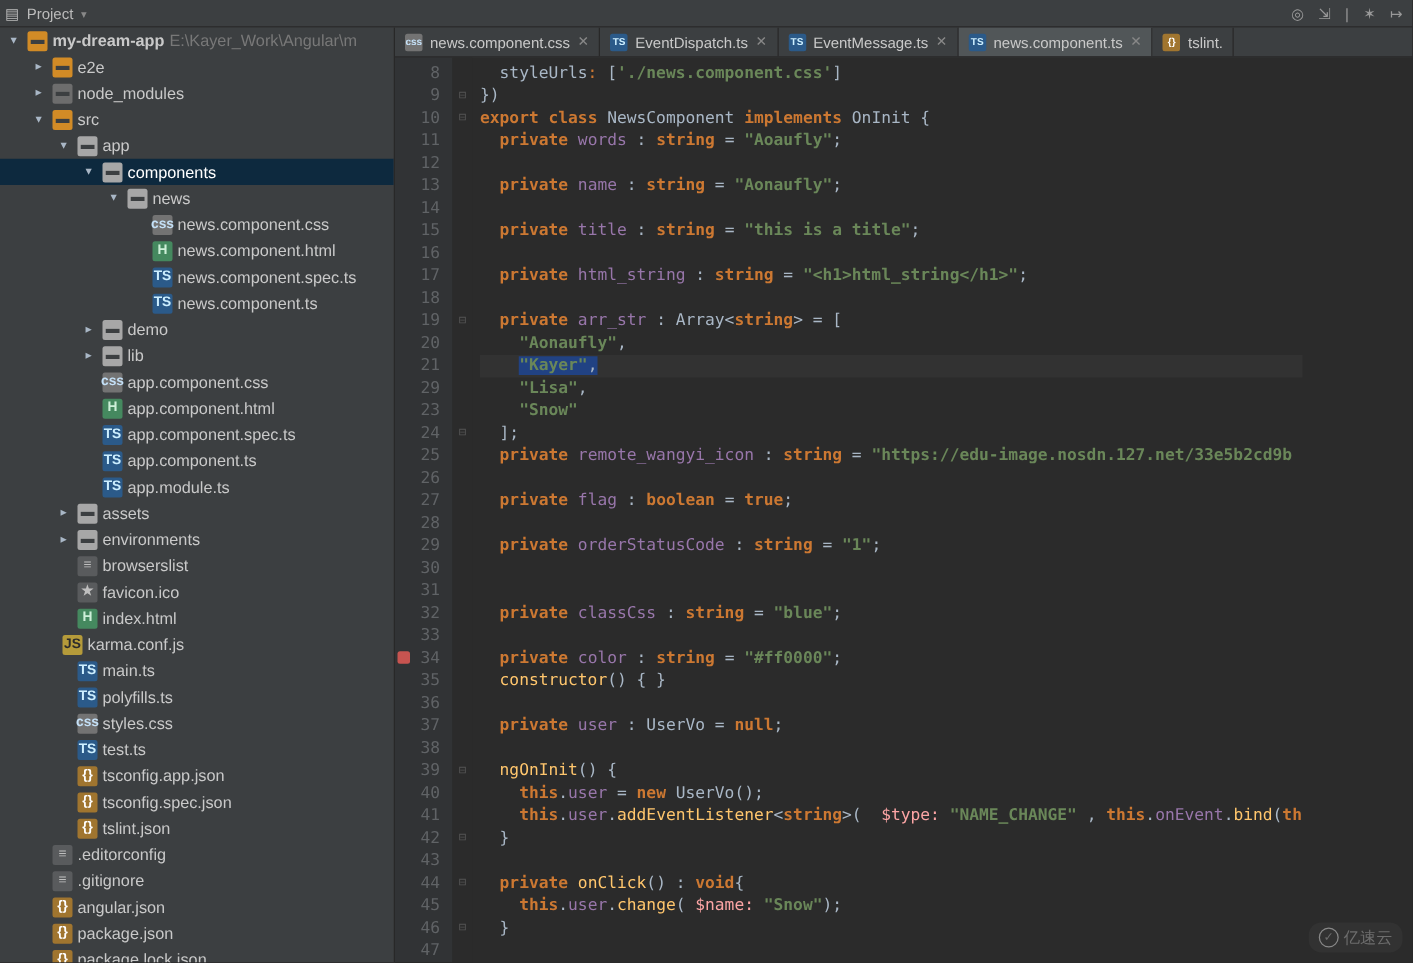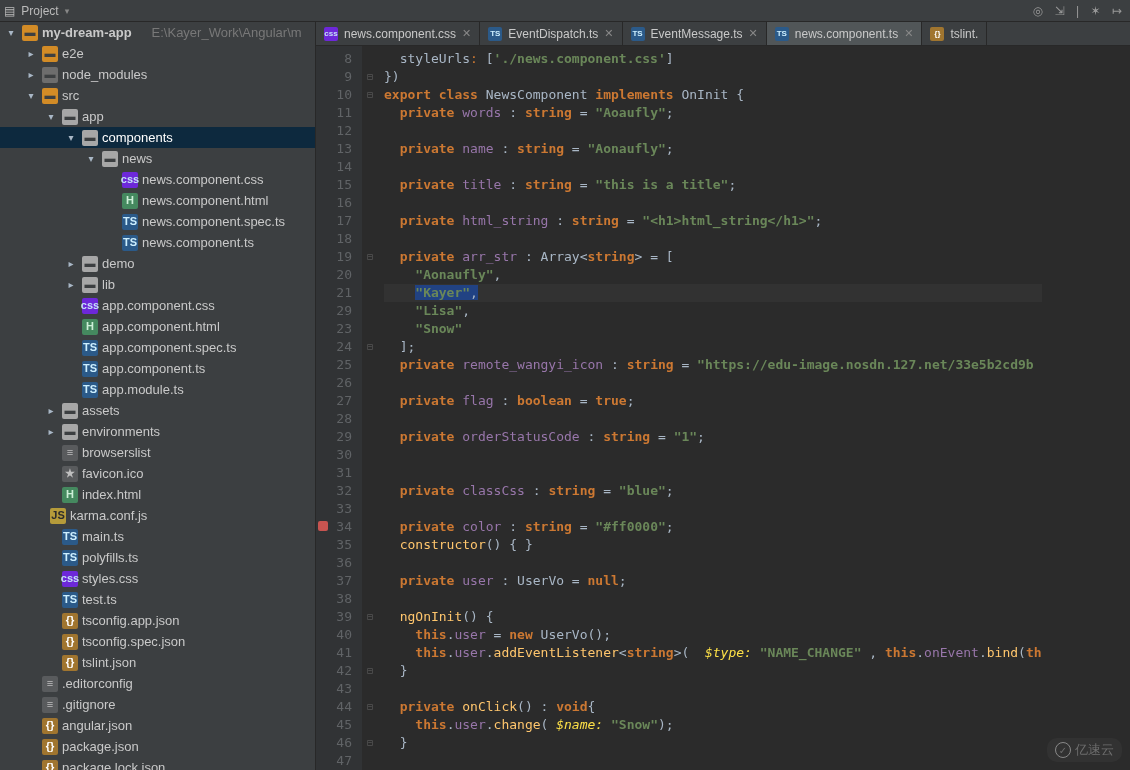--- a/index.html
+++ b/index.html
@@ -46,27 +46,27 @@
     padding-right: 4px;
     cursor: pointer;
   }
   .tree-row.sel { background:#0d293e; color:#fff; }
   .tree-row .arrow { width:14px; text-align:center; color:#a9b7c6; font-size:10px; }
   .tree-row .arrow.none { visibility:hidden; }
   .tree-row .icon { width:16px; height:16px; margin:0 4px; display:inline-flex; align-items:center; justify-content:center; font-size:11px; font-weight:bold; border-radius:2px; }
   .folder-open { background:#d28b26; color:#3c3f41; }
   .folder-closed { background:#a7a7a7; color:#3c3f41; }
   .folder-dim { background:#6d6d6d; color:#3c3f41; }
-  .css-icon { background:#6d28d9; color:#c4e0f7; font-size:8px;text-align:center; }
+  .css-icon { background:#737373; color:#c4e0f7; font-size:8px;text-align:center; }
   .html-icon { background:#45895f; color:#cdefd8; font-size:8px; }
   .ts-icon { background:#2b5a89; color:#cdefff; font-size:8px; }
   .json-icon { background:#a0752f; color:#fff; font-size:7px; }
   .file-icon { background:#595b5d; color:#bfbfbf; font-size:9px; }
   .js-icon { background:#b59b3a; color:#2b2b2b; font-size:8px; }
-  .path-hint { color:#787878; margin-left:20px; }
+  .path-hint { color:#787878; margin-left:4px; }
   .editor-wrap {
     flex:1; display:flex; flex-direction:column; min-width:0;
     background:#2b2b2b;
   }
   .tabs {
     height:24px;
     background:#3c3f41;
     display:flex;
     align-items:stretch;
     font-family:"Segoe UI", sans-serif;
@@ -112,21 +112,21 @@
   }
   .code .line { height:18px; }
   .kw { color:#cc7832; }
   .kwb { color:#cc7832; font-weight:bold; }
   .str { color:#6a8759;font-weight:bold; }
   .type { color:#a9b7c6; }
   .fn { color:#ffc66d; }
   .ident { color:#9876aa; }
   .hl-line { background:#323232; }
   .sel-bg { background:#214283; }
-  .param-hint { color:#fde047; font-style:italic; }
+  .param-hint { color:#fca5a5; }
   .watermark {
     position:absolute; right:8px; bottom:8px;
     color:#6d6d6d; font-family:"Segoe UI",sans-serif; font-size:13px;
     display:flex; align-items:center; gap:4px;
     background:rgba(80,80,80,.2); padding:3px 8px; border-radius:10px;
   }
   .watermark .wm-ic { width:16px;height:16px;border:1px solid #888;border-radius:50%; display:inline-flex;align-items:center;justify-content:center;font-size:10px;}
 </style>
 </head>
 <body>

